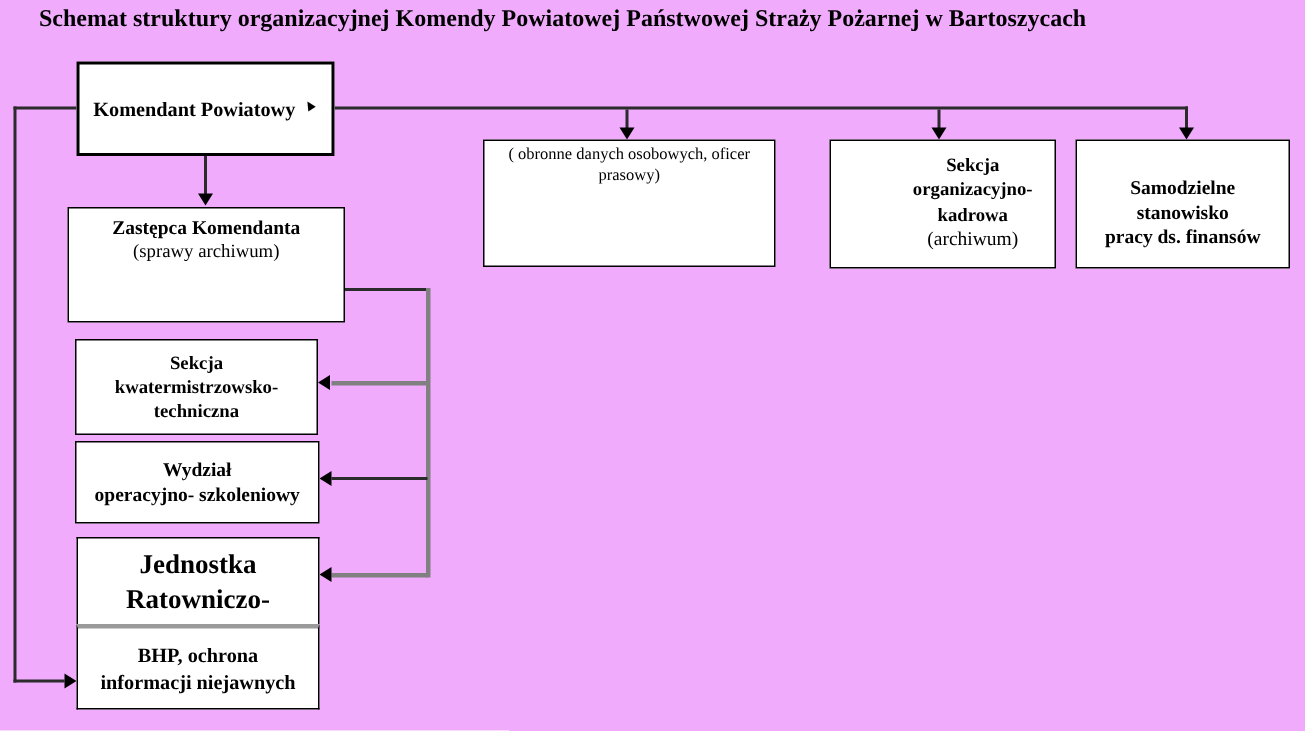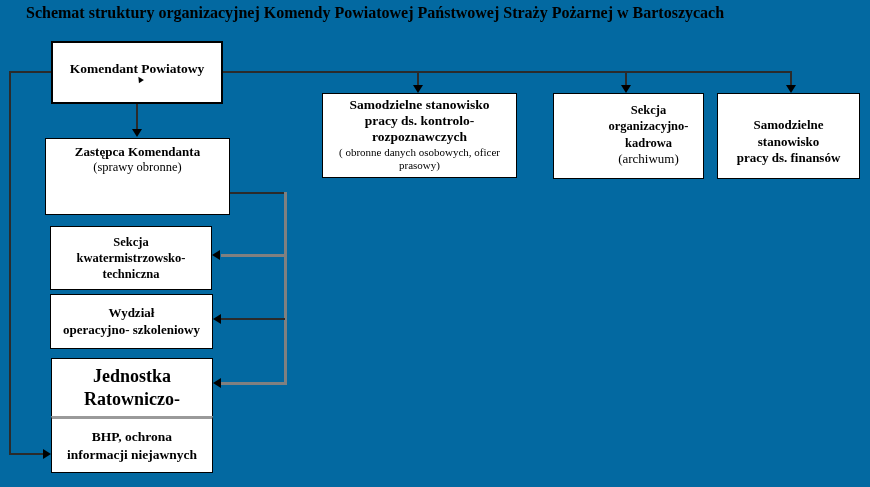--- a/index.html
+++ b/index.html
@@ -2,37 +2,37 @@
 <html><head>
 <meta charset="utf-8">
 <style>
   * { box-sizing: border-box; margin: 0; padding: 0; }
   html, body { background: #ffffff; }
   body {
     width: 870px; height: 487px;
     font-family: "Liberation Serif", serif;
     color: #000;
   }
-  #canvas { position: relative; width: 870px; height: 487px; background: #0369a1; overflow: hidden; }
+  #canvas { position: relative; width: 870px; height: 487px; background: #f0abfc; overflow: hidden; }
 
   #diagram-title {
     position: absolute; left: 26px; top: 4px;
     font-size: 16px; font-weight: bold; white-space: nowrap;
   }
 
   .node {
     position: absolute; background: #fff;
     border: 2px solid #000; text-align: center;
   }
   .node-title { font-weight: bold; white-space: pre-line; }
   .node-sub { white-space: pre-line; }
   .vcenter { display: flex; flex-direction: column; align-items: center; justify-content: center; }
 
   #box-komendant { left: 51px; top: 41px; width: 172px; height: 63px;
-    display: flex; flex-direction: column; align-items: center; justify-content: center; }
+    display: flex; flex-direction: row; align-items: center; justify-content: center; }
   #box-komendant .node-title { font-size: 13.5px; white-space: nowrap; }
   .cursor-icon { display: inline-block; font-size: 10px; line-height: 1;
     transform: rotate(-32deg); margin-left: 5px; margin-top: -3px; }
 
   #box-zastepca { left: 45px; top: 138px; width: 185px; height: 77px; padding-top: 5px; border-width: 1.5px; }
   #box-zastepca .node-title { font-size: 13px; }
   #box-zastepca .node-sub { font-size: 12.5px; }
 
   #box-kwatermistrz { left: 50px; top: 226px; width: 162px; height: 64px; border-width: 1.5px; }
   #box-kwatermistrz .node-title { font-size: 12.5px; line-height: 1.3; }
@@ -120,21 +120,21 @@
   <div class="arr arr-left" id="arr-jedn"></div>
   <div class="arr arr-right" id="arr-bhp"></div>
 
   <div class="node" id="box-komendant">
     <span class="node-title">Komendant Powiatowy</span>
     <span class="cursor-icon">▲</span>
   </div>
 
   <div class="node" id="box-zastepca">
     <div class="node-title">Zastępca Komendanta</div>
-    <div class="node-sub">(sprawy obronne)</div>
+    <div class="node-sub">(sprawy archiwum)</div>
   </div>
 
   <div class="node vcenter" id="box-kwatermistrz">
     <div class="node-title">Sekcja
 kwatermistrzowsko-
 techniczna</div>
   </div>
 
   <div class="node vcenter" id="box-wydzial">
     <div class="node-title">Wydział
@@ -145,23 +145,20 @@
     <div class="node-title">Jednostka
 Ratowniczo-Gaśnicza</div>
   </div>
 
   <div class="node vcenter" id="box-bhp">
     <div class="node-title">BHP, ochrona
 informacji niejawnych</div>
   </div>
 
   <div class="node" id="box-kontrolo">
-    <div class="node-title">Samodzielne stanowisko
-pracy ds. kontrolo-
-rozpoznawczych</div>
     <div class="node-sub">( obronne danych osobowych, oficer
 prasowy)</div>
   </div>
 
   <div class="node" id="box-orgkadrowa">
     <div class="node-title">Sekcja organizacyjno-
 kadrowa</div>
     <div class="node-sub">(archiwum)</div>
   </div>
 

